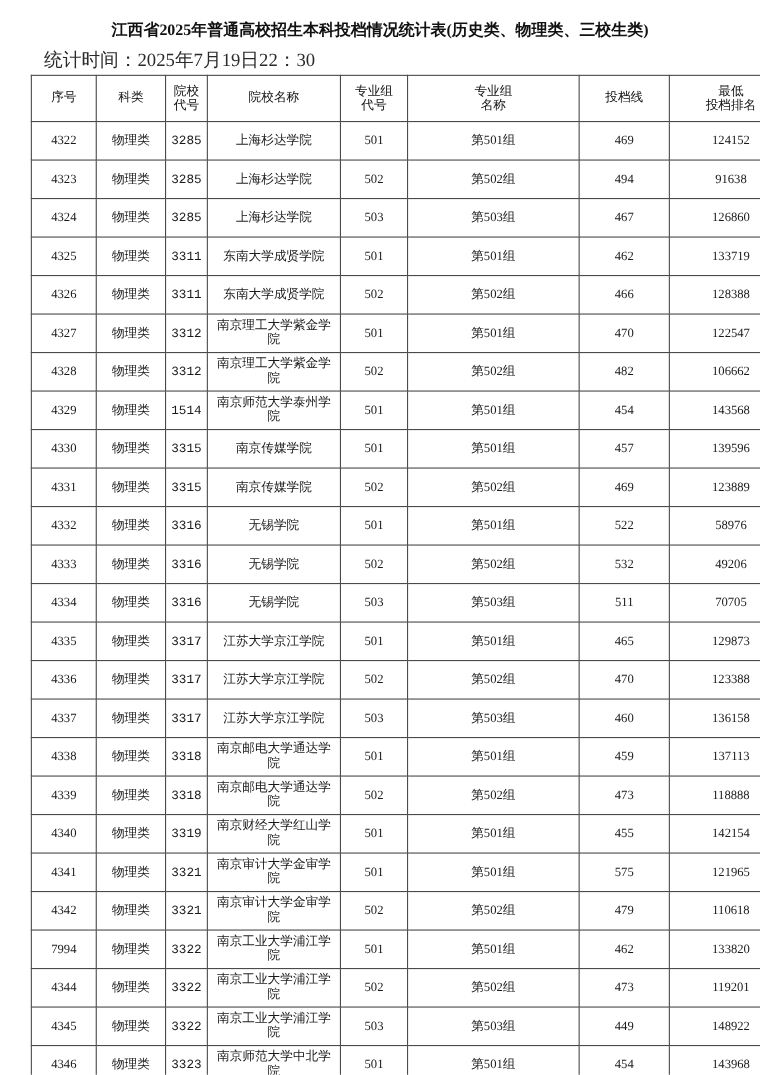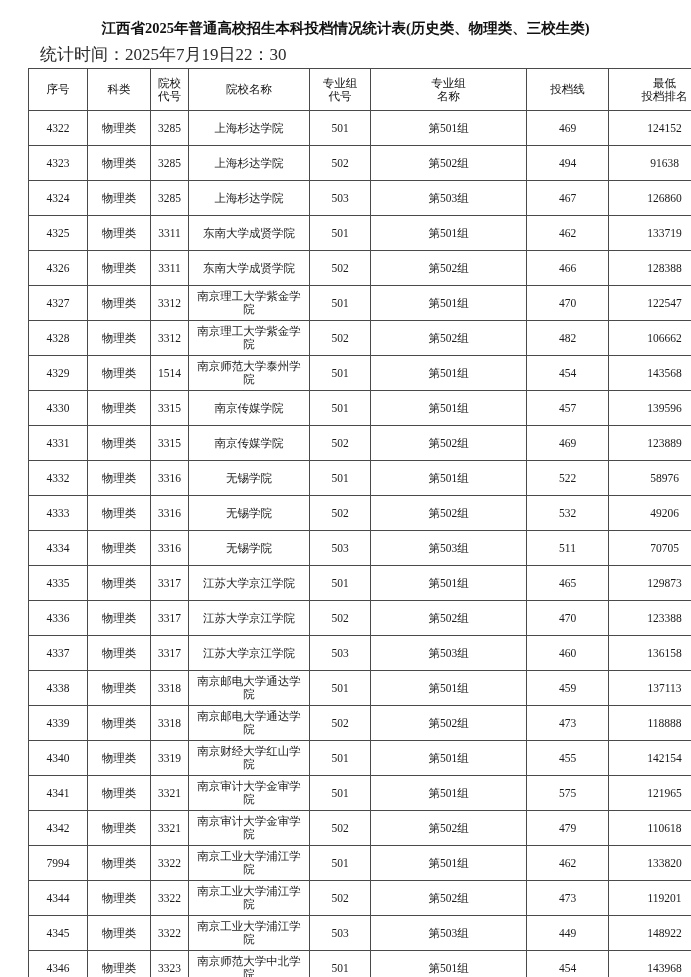--- a/index.html
+++ b/index.html
@@ -67,21 +67,21 @@
   table.report thead th .hl {
     display: block;
   }
   table.report tbody td {
     height: 34px;
     text-align: center;
     color: #1a1a1a;
   }
   td.c-seq { width: 52px; }
   td.c-kelei { width: 56px; color: #6b6b6b; }
-  td.c-code { width: 31px; text-align: right; padding-right: 3px; }
+  td.c-code { width: 31px; text-align: right; padding-right: 3px; font-family: Liberation Mono, monospace; }
   td.c-name { width: 114px; text-align: left; padding-left: 5px; line-height: 13px; }
   td.c-gcode { width: 54px; }
   td.c-gname { width: 149px; text-align: left; padding-left: 5px; }
   td.c-score { width: 75px; margin-left: 16px; }
   td.c-rank { width: 105px; }
 
   th.h-seq { width: 52px; }
   th.h-kelei { width: 56px; }
   th.h-code { width: 31px; }
   th.h-name { width: 114px; }

